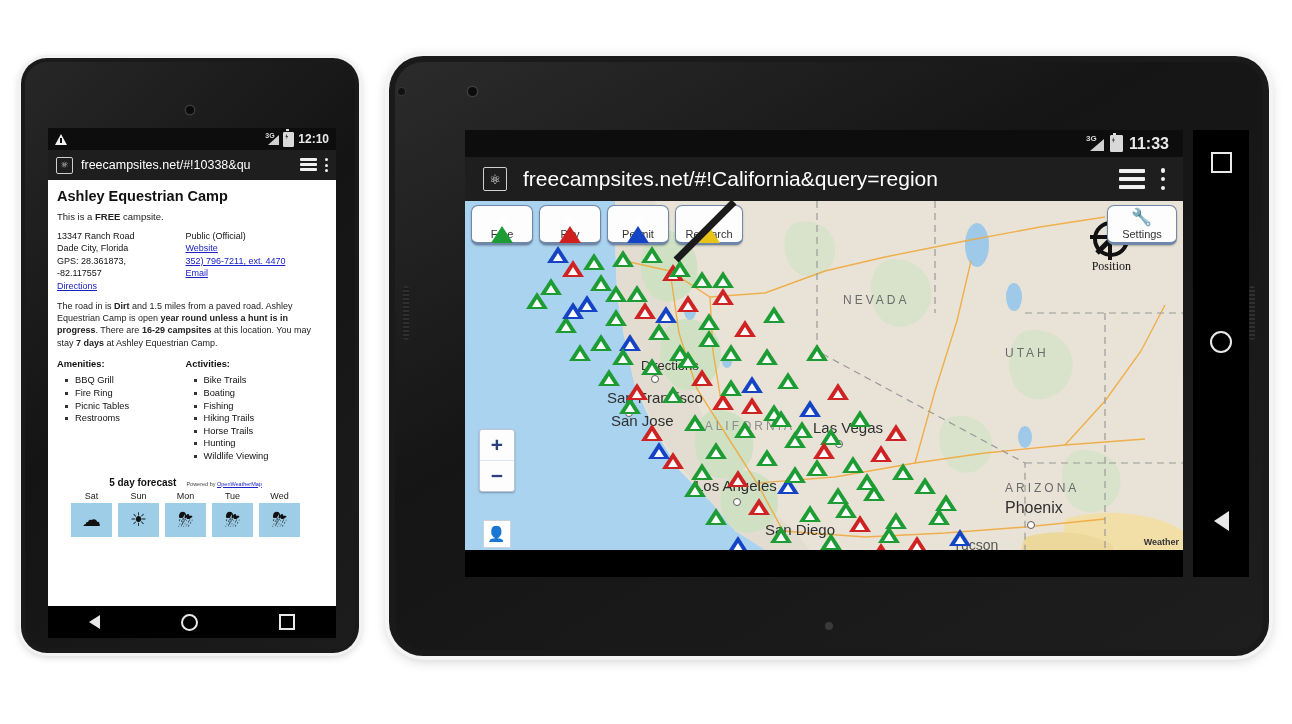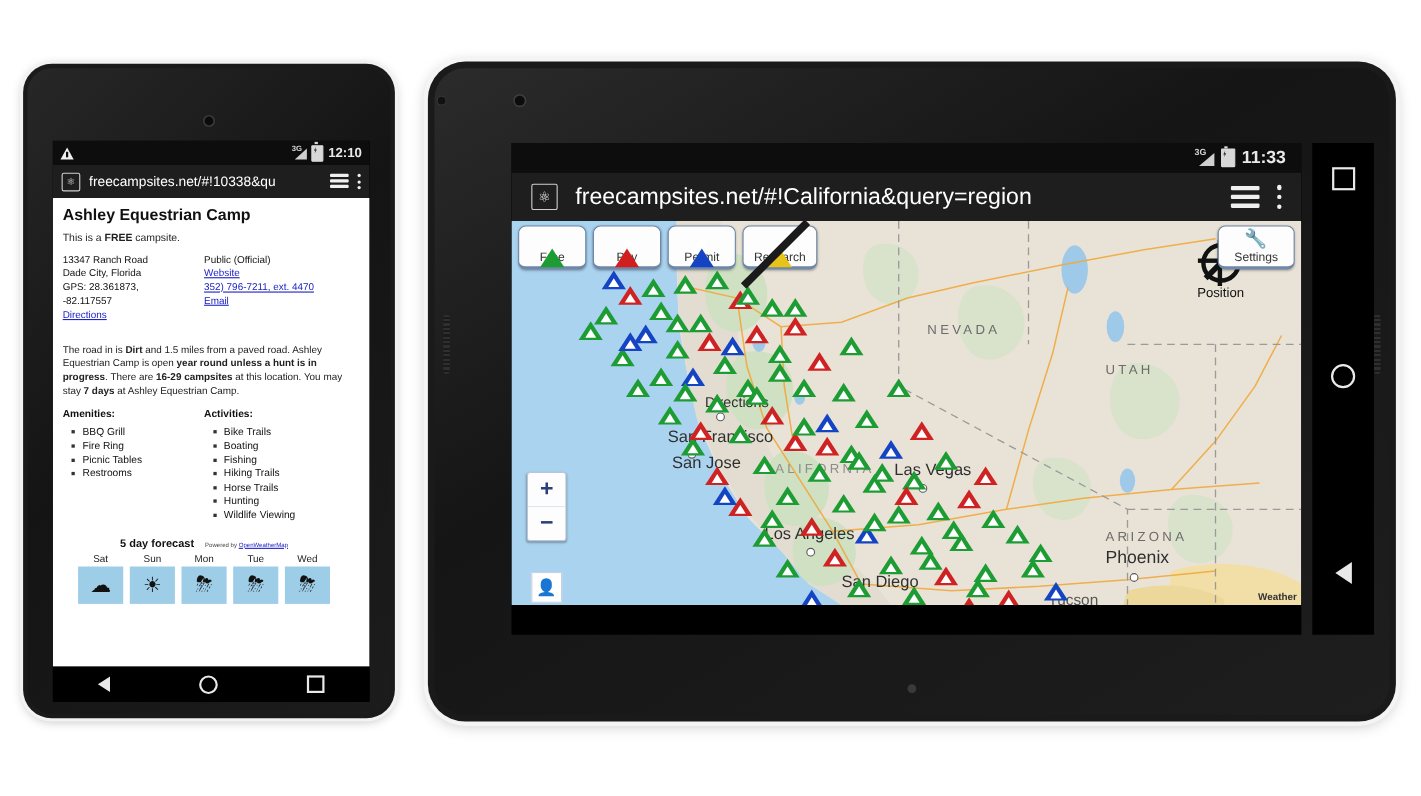--- a/index.html
+++ b/index.html
@@ -157,21 +157,21 @@
   .zoomctl{
     position:absolute;left:14px;bottom:58px;width:34px;background:#fdfdfd;border:1px solid #b9c6d8;
     border-radius:3px;box-shadow:0 1px 2px rgba(0,0,0,.3);z-index:5;
   }
   .zoomctl div{height:30px;display:flex;align-items:center;justify-content:center;color:#2b3f79;font-size:21px;font-weight:bold;}
   .zoomctl div:first-child{border-bottom:1px solid #dfe5ee;}
   .pegman{
     position:absolute;left:18px;bottom:2px;width:26px;height:26px;background:#fff;border:1px solid #c8d2e0;
     display:flex;align-items:center;justify-content:center;font-size:15px;z-index:5;
   }
-  .position-ico{position:absolute;right:52px;top:20px;z-index:5;text-align:center;}
+  .position-ico{position:absolute;right:52px;top:20px;z-index:5;text-align:center;font-family:Liberation Serif, serif;}
   .pos-circle{width:28px;height:28px;border:4px solid #111;border-radius:50%;position:relative;margin:0 auto;}
   .pos-circle:before{content:"";position:absolute;left:-7px;top:11px;width:42px;height:4px;background:#111;transform:translateY(-1px);}
   .pos-circle:after{content:"";position:absolute;left:11px;top:-7px;width:4px;height:42px;background:#111;}
   .pos-slash{position:absolute;left:-3px;top:-3px;width:34px;height:34px;z-index:3;}
   .pos-lbl{font-size:12px;color:#111;margin-top:2px;}
   .weather-badge{position:absolute;right:4px;bottom:3px;font-size:9px;color:#333;font-weight:bold;z-index:5;}
 
   .mlabel{position:absolute;color:#3a3a3a;white-space:nowrap;}
   .state-lbl{letter-spacing:3px;font-size:12px;color:#6b6b6b;}
   .city-lbl{font-size:13px;color:#2f2f2f;}
@@ -226,21 +226,21 @@
         </span>
       </div>
 
       <div class="page" style="height:426px;padding:6px 22px 0 9px;box-sizing:border-box;">
         <div class="pg-title" style="font-size:14.5px;margin:2px 0 7px;">Ashley Equestrian Camp</div>
 
         <div class="pg-p" style="font-size:9.5px;margin-bottom:8px;">
           <span>This is a </span><b>FREE</b><span> campsite.</span>
         </div>
 
-        <div class="two-col" style="font-size:9px;line-height:12.4px;margin-bottom:20px;">
+        <div class="two-col" style="font-size:9px;line-height:12.4px;margin-bottom:8px;">
           <div>
             <div>13347 Ranch Road</div>
             <div>Dade City, Florida</div>
             <div>GPS: 28.361873,</div>
             <div>-82.117557</div>
             <a class="lnk" href="#">Directions</a>
           </div>
           <div>
             <div>Public (Official)</div>
             <div><a class="lnk" href="#">Website</a></div>
@@ -407,21 +407,21 @@
               <line x1="8" y1="66" x2="66" y2="8" stroke="#1b1b1b" stroke-width="7"></line>
             </svg>
           </div>
           <div class="fbtn settings">
             <span class="gear-ico">🔧</span>
             <span class="lbl">Settings</span>
           </div>
         </div>
 
         <div class="mlabel state-lbl" style="left:378px;top:92px;">NEVADA</div>
-        <div class="mlabel state-lbl" style="left:540px;top:128px;">UTAH</div>
+        <div class="mlabel state-lbl" style="left:540px;top:145px;">UTAH</div>
         <div class="mlabel state-lbl" style="left:540px;top:280px;">ARIZONA</div>
         <div class="mlabel state-lbl" style="left:228px;top:218px;color:#8d8d8d;">CALIFORNIA</div>
 
         <div class="mlabel city-lbl" style="left:176px;top:157px;">Directions</div>
         <div class="city-dot" style="left:186px;top:174px;"></div>
         <div class="mlabel city-lbl" style="left:142px;top:188px;font-size:15px;">San Francisco</div>
         <div class="city-dot" style="left:160px;top:208px;"></div>
         <div class="mlabel city-lbl" style="left:146px;top:211px;font-size:15px;">San Jose</div>
         <div class="mlabel city-lbl" style="left:348px;top:218px;font-size:15px;">Las Vegas</div>
         <div class="city-dot" style="left:370px;top:239px;"></div>

